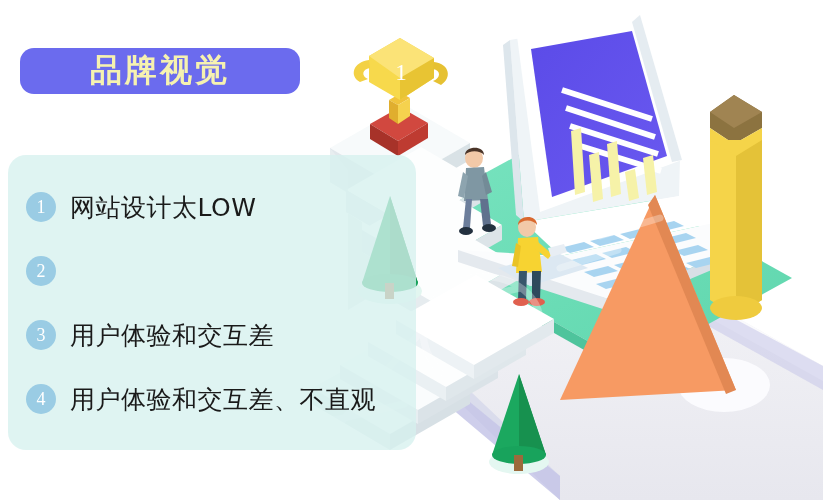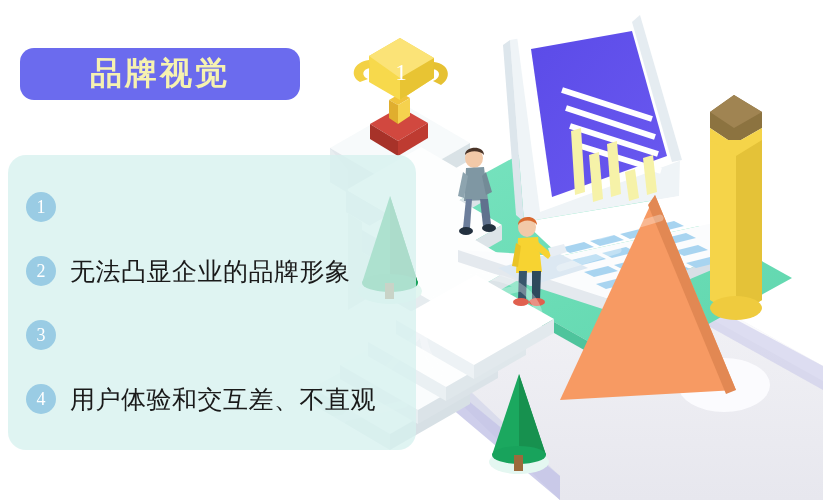--- a/index.html
+++ b/index.html
@@ -84,21 +84,21 @@
     letter-spacing: 0.5px;
     white-space: nowrap;
   }
 
   
   #title-pill {
     position: absolute;
     left: 20px;
     top: 48px;
     width: 280px;
-    height: 52px;
+    height: 46px;
     background: #6B6BEE;
     border-radius: 14px;
     z-index: 4;
     display: flex;
     align-items: center;
     justify-content: center;
   }
   #title-text {
     color: #F6F2B0;
     font-size: 32px;
@@ -343,27 +343,28 @@
       <path d="M600,236 L660,218"></path>
       <path d="M140,470 L198,410"></path>
     </g>
   </svg>
 
   <div id="panel"></div>
 
   <div id="list">
     <div class="row">
       <div class="badge">1</div>
+      <div class="row-text">网站设计太LOW</div>
     </div>
     <div class="row">
       <div class="badge">2</div>
-      <div class="row-text">无法凸显企业的品牌形象</div>
     </div>
     <div class="row">
       <div class="badge">3</div>
+      <div class="row-text">用户体验和交互差</div>
     </div>
     <div class="row">
       <div class="badge">4</div>
       <div class="row-text">用户体验和交互差、不直观</div>
     </div>
   </div>
 
   <div id="title-pill">
     <span id="title-text">品牌视觉</span>
   </div>

